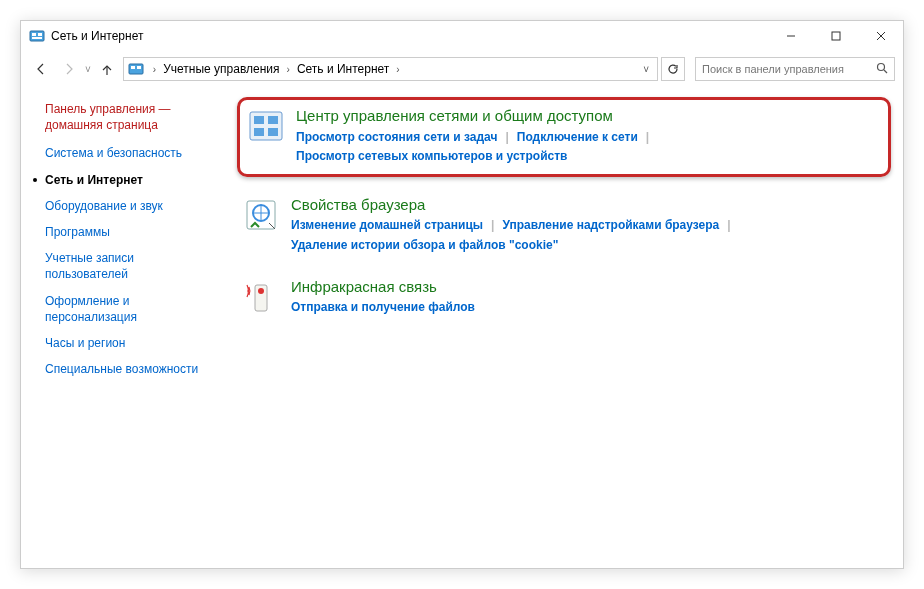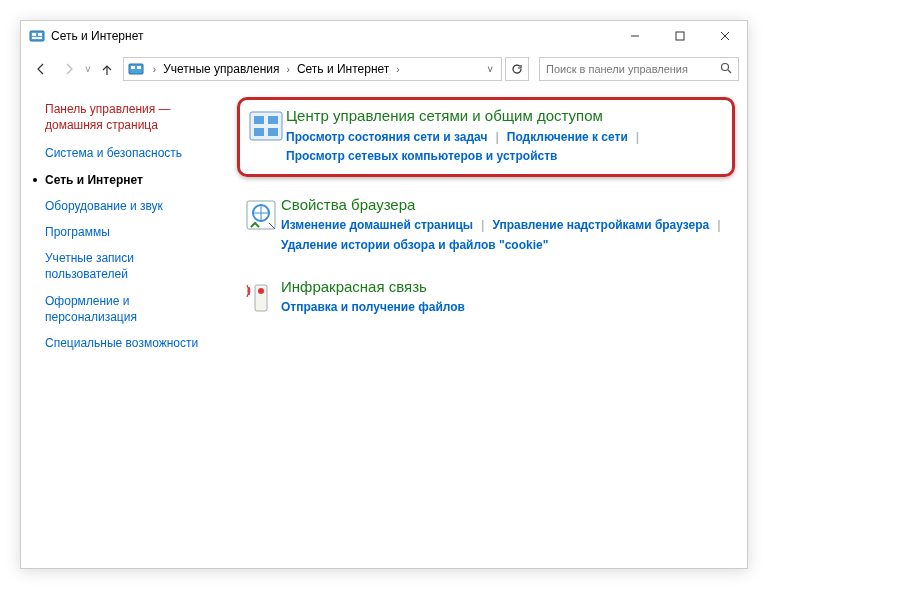--- a/index.html
+++ b/index.html
@@ -4,21 +4,21 @@
 <style>
   * { box-sizing: border-box; }
   body {
     margin: 0; padding: 20px;
     font-family: "Segoe UI", Tahoma, sans-serif;
     font-size: 12px;
     background: #fff;
     color: #000;
   }
   .window {
-    width: 728px; height: 549px;
+    width: 884px; height: 549px;
     border: 1px solid #ccc;
     box-shadow: 0 2px 15px rgba(0,0,0,0.15);
     background: #fff;
     position: relative;
     display: flex; flex-direction: column;
   }
   .titlebar {
     height: 30px; display: flex; align-items: center;
     padding: 0 0 0 8px;
   }
@@ -81,21 +81,21 @@
   }
   .sidebar-item.active {
     color: #000; font-weight: 600; position: relative;
   }
   .sidebar-item.active::before {
     content: ""; position: absolute; left: -12px; top: 6px;
     width: 4px; height: 4px; background:#000; border-radius:50%;
   }
   .main { flex:1; padding-left: 14px; }
   .category {
-    display:flex; margin-bottom: 14px; padding: 4px;
+    display:flex; gap: 10px; margin-bottom: 14px; padding: 4px;
   }
   .cat-highlight {
     border: 3px solid #c62828; border-radius: 10px;
     padding: 6px 10px 8px 6px;
     box-shadow: 0 2px 4px rgba(0,0,0,0.25);
   }
   .cat-icon {
     width: 40px; height: 40px; flex-shrink:0;
     display:flex;align-items:center;justify-content:center;
   }
@@ -200,20 +200,21 @@
   <div class="content">
     <div class="sidebar">
       <div class="sidebar-title">Панель управления — домашняя страница</div>
       <div id="sidebar-items">
           <div class="sidebar-item">Система и безопасность</div>
           <div class="sidebar-item active">Сеть и Интернет</div>
           <div class="sidebar-item">Оборудование и звук</div>
           <div class="sidebar-item">Программы</div>
           <div class="sidebar-item">Учетные записи пользователей</div>
           <div class="sidebar-item">Оформление и персонализация</div>
+          <div class="sidebar-item">Часы и регион</div>
           <div class="sidebar-item">Специальные возможности</div>
         </div>
     </div>
     <div class="main" id="main-panel">
     <div class="category cat-highlight">
           <div class="cat-icon">
             <svg viewBox="0 0 40 40">
               <rect x="4" y="6" width="32" height="28" rx="2" fill="#e8f0f8" stroke="#6a9bd1"></rect>
               <rect x="8" y="10" width="10" height="8" fill="#5ba3e0"></rect>
               <rect x="22" y="10" width="10" height="8" fill="#5ba3e0"></rect>

